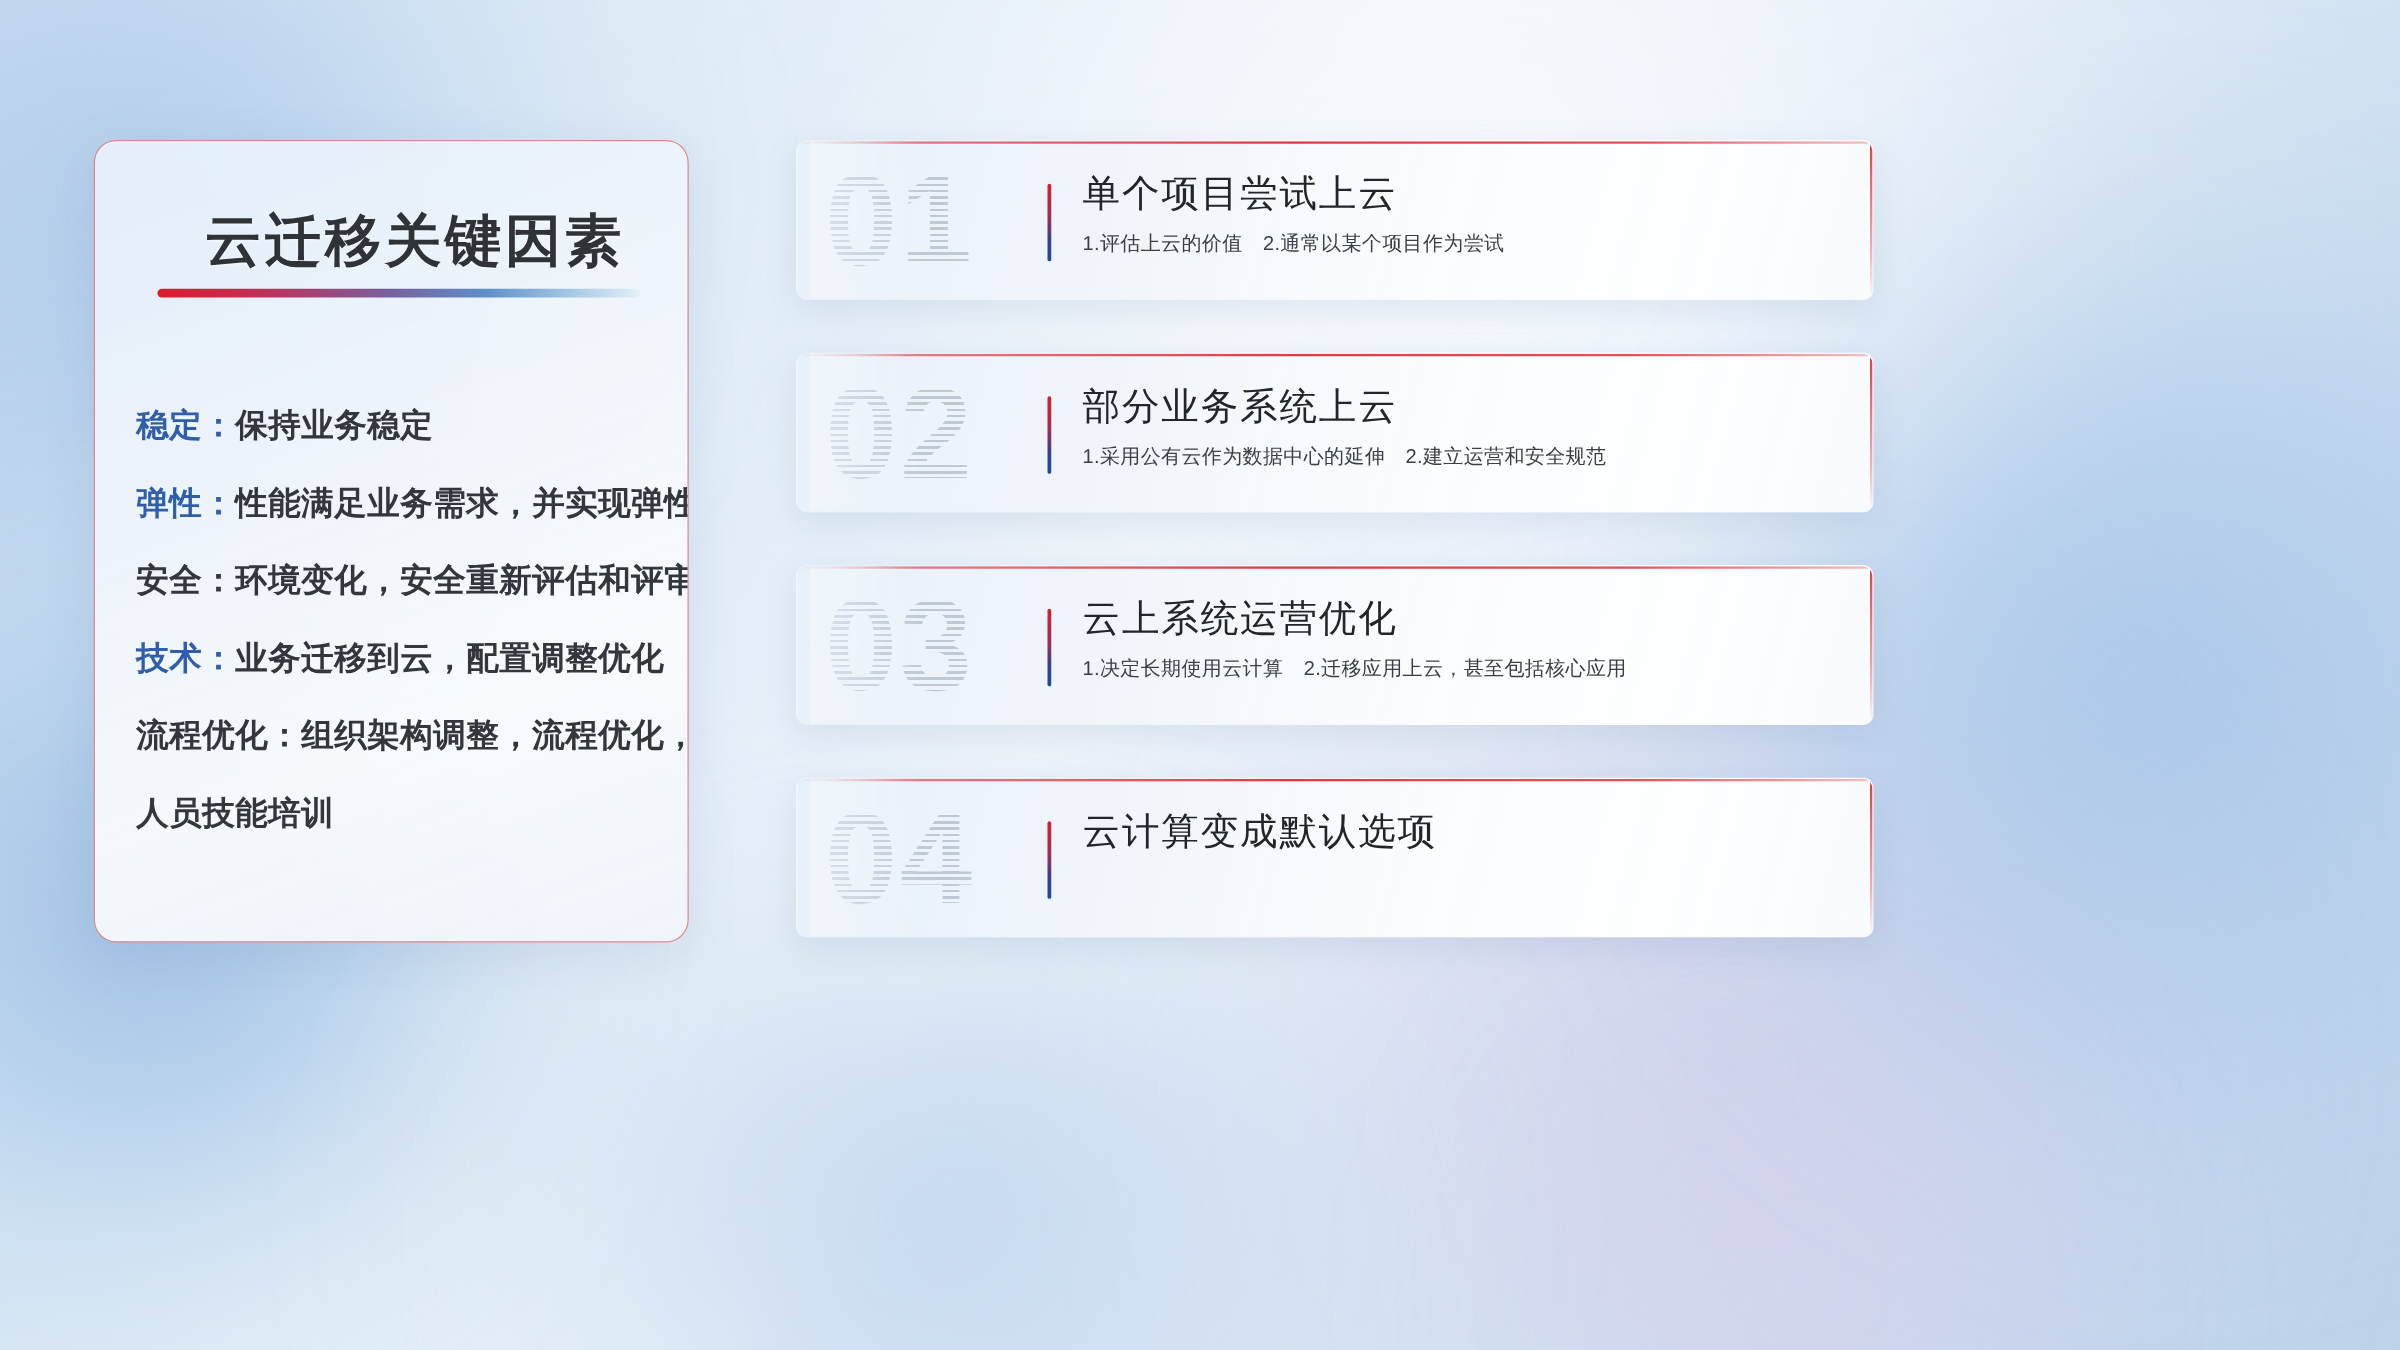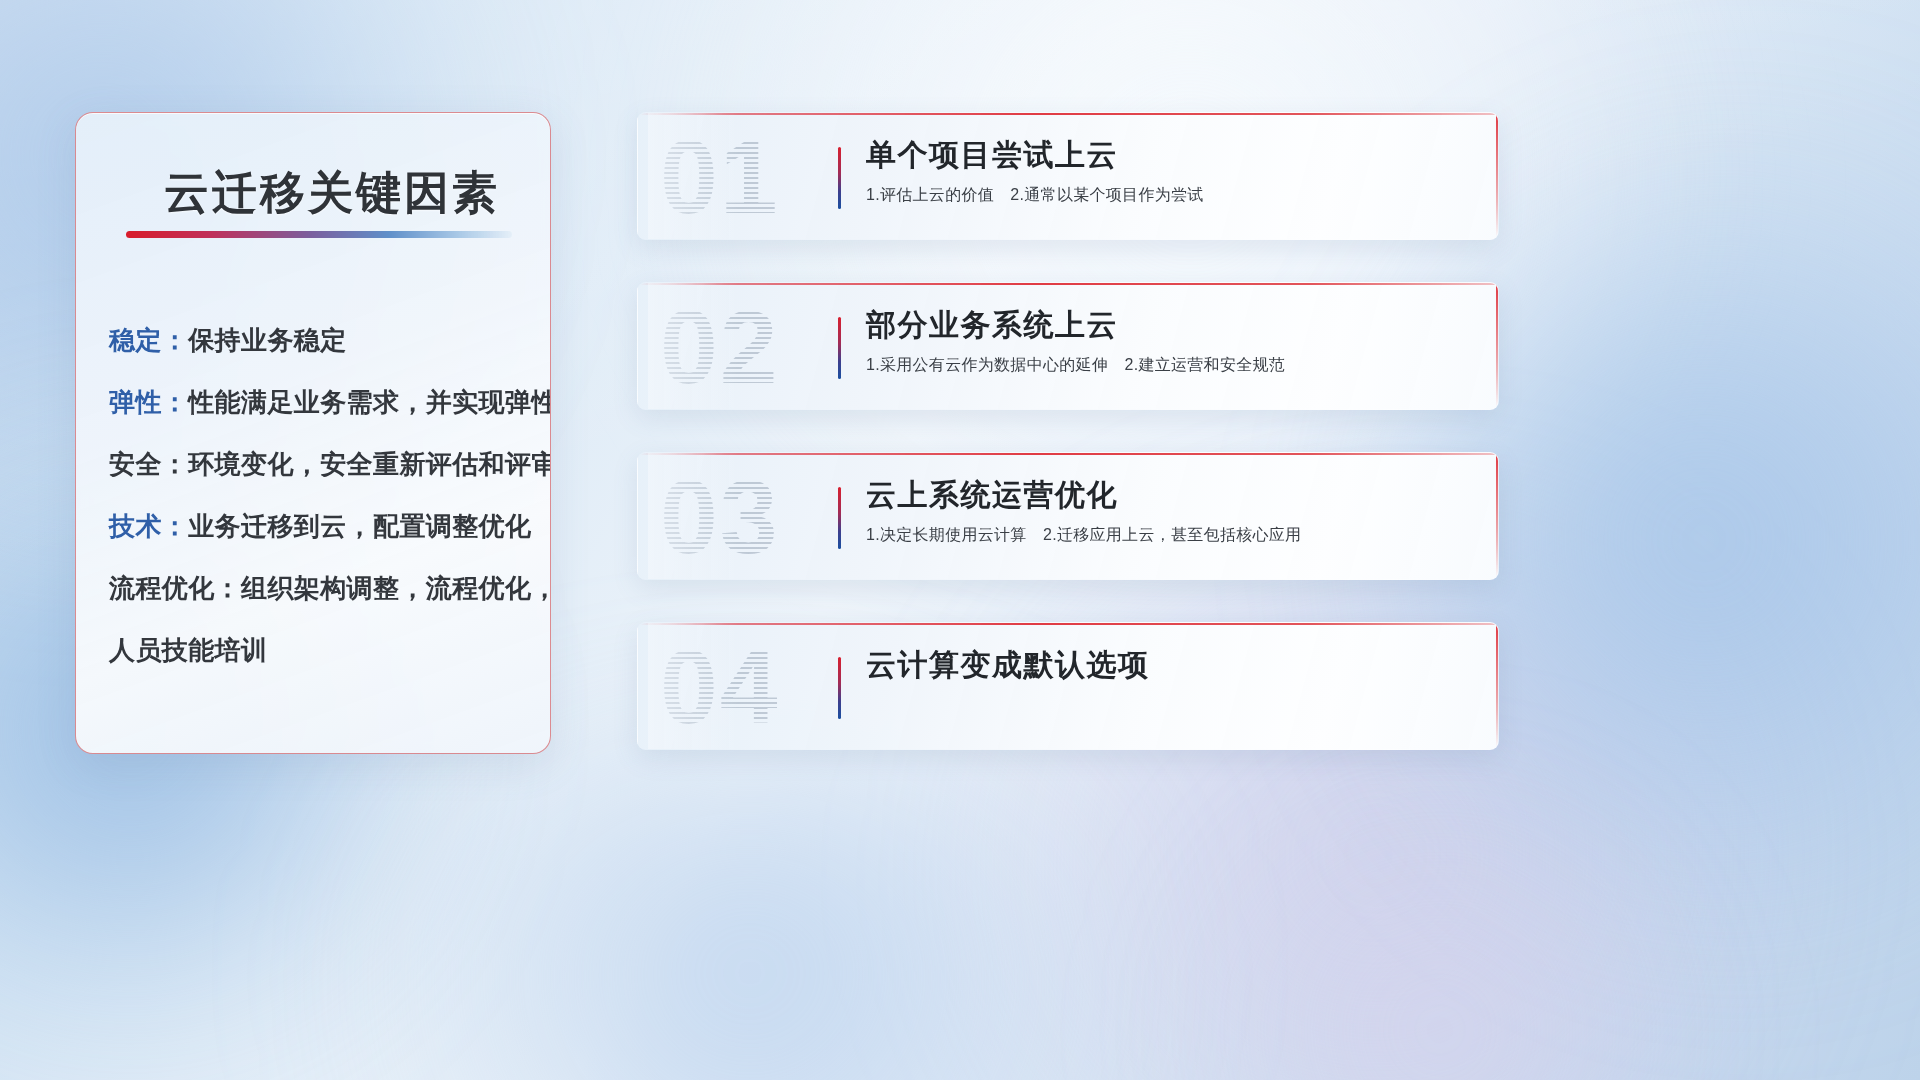--- a/index.html
+++ b/index.html
@@ -124,21 +124,21 @@
     background:linear-gradient(90deg, rgba(244,248,252,.55) 0%, rgba(244,248,252,0) 45%);
     pointer-events:none;
   }
   .card-bar{
     position:absolute; left:200px; top:34px; width:3px; height:62px;
     background:linear-gradient(180deg,#d8202f 0%, #a32b55 42%, #3c3f8e 72%, #1a4fa0 100%);
     border-radius:2px;
   }
   .card-title{
     position:absolute; left:228px; top:22px;
-    font-size:30px; font-weight:700; color:#22262b; letter-spacing:1.5px;
+    font-size:30px; font-weight:400; color:#22262b; letter-spacing:1.5px;
     white-space:nowrap;
   }
   .card-sub{
     position:absolute; left:228px; top:72px;
     font-size:16px; color:#3a3f46; letter-spacing:.3px;
     white-space:nowrap;
   }
 </style>
 </head>
 <body>

